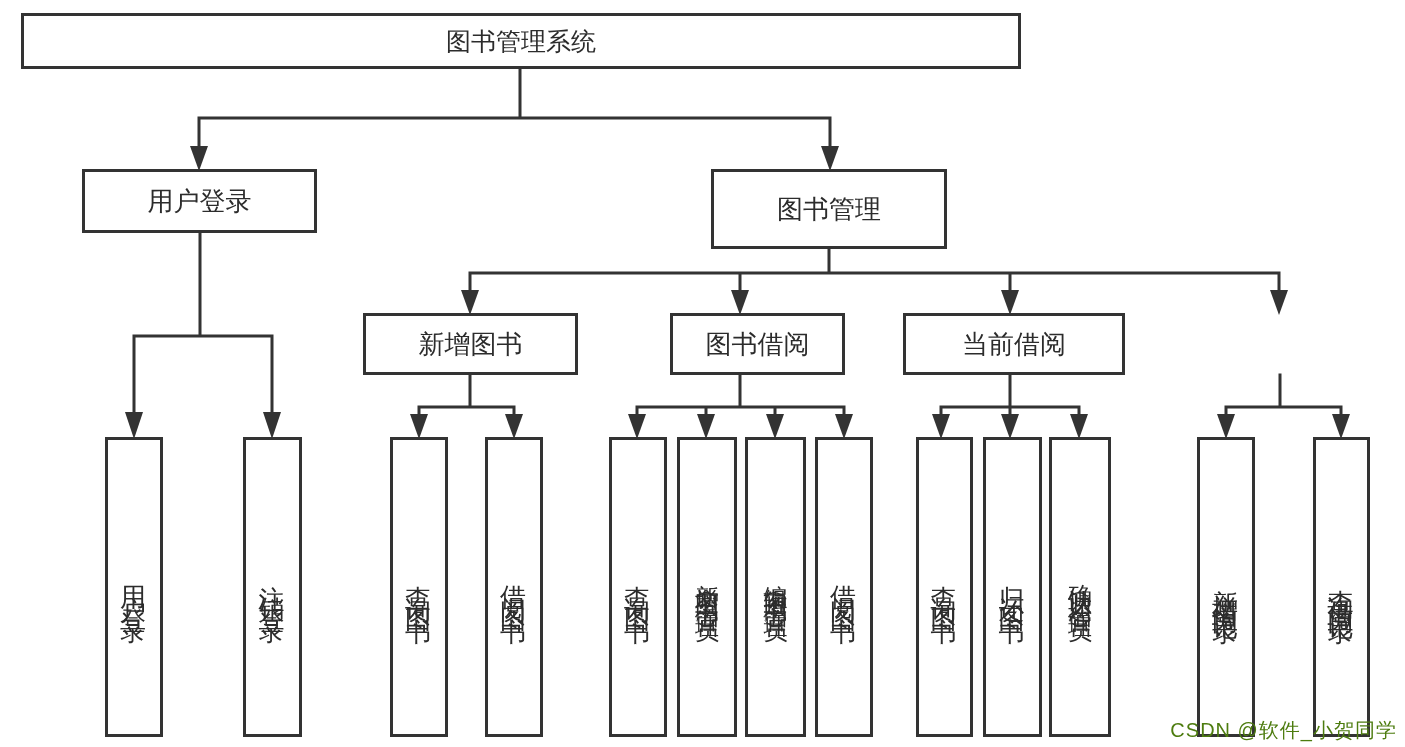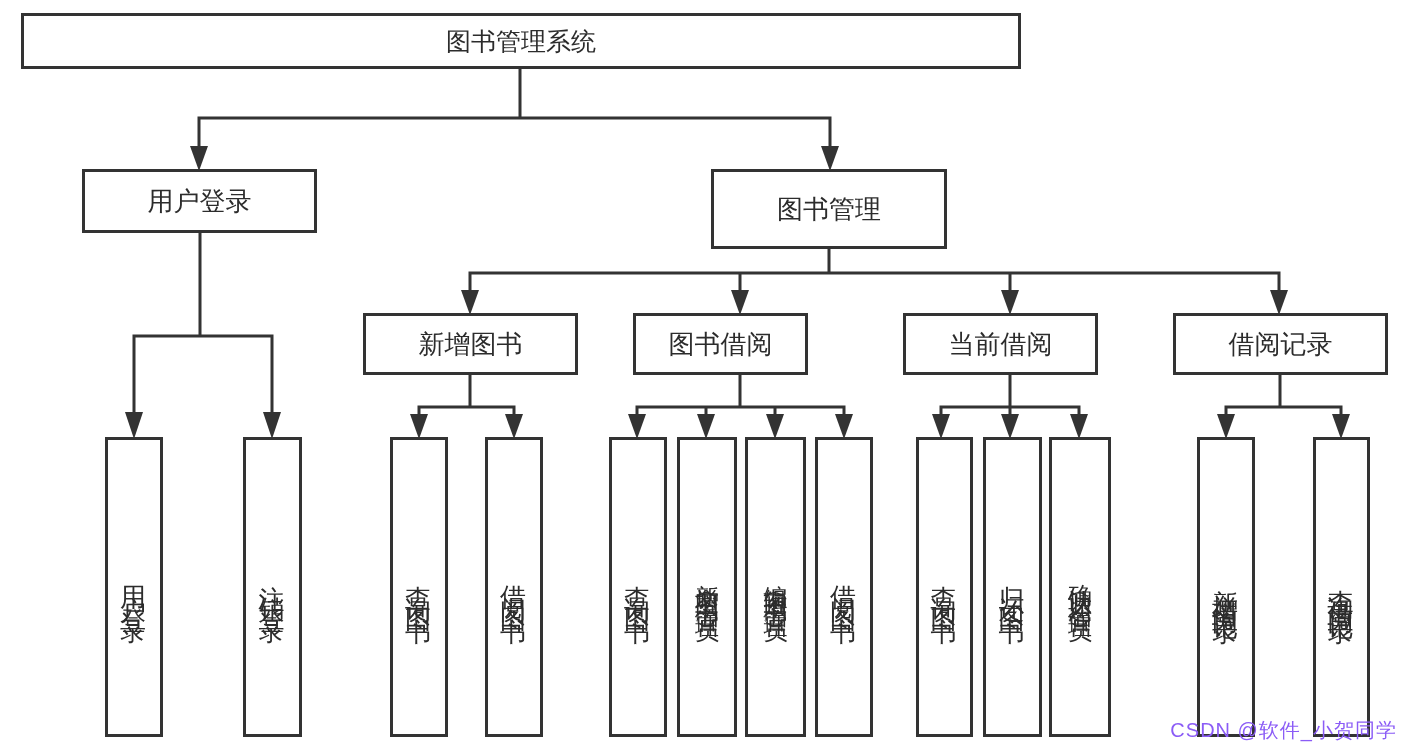--- a/index.html
+++ b/index.html
@@ -37,21 +37,21 @@
     letter-spacing: 11px;
   }
   .v-node.v6 { letter-spacing: 6px; }
   .v-node.v9 { letter-spacing: 5px; font-size: 24px; }
   .v-node span { display: inline-block; }
   .watermark {
     position: absolute;
     right: 8px;
     bottom: 3px;
     font-size: 20px;
-    color: #8b5cf6;
+    color: #4d7c0f;
     letter-spacing: 1px;
     white-space: nowrap;
   }
 </style>
 </head>
 <body>
 
 <div class="canvas">
 
   <svg class="wires" width="1405" height="747" viewBox="0 0 1405 747" xmlns="http://www.w3.org/2000/svg">
@@ -101,28 +101,25 @@
   <div class="node h-node" style="left:82px; top:169px; width:235px; height:64px">
     <span>用户登录</span>
   </div>
   <div class="node h-node" style="left:711px; top:169px; width:236px; height:80px">
     <span>图书管理</span>
   </div>
 
   <div class="node h-node" style="left:363px; top:313px; width:215px; height:62px">
     <span>新增图书</span>
   </div>
-  <div class="node h-node" style="left:633px; top:313px; width:175px; height:62px">
+  <div class="node h-node" style="left:670px; top:313px; width:175px; height:62px">
     <span>图书借阅</span>
   </div>
-  <div class="node h-node" style="left:903px; top:313px; width:195px; height:62px">
+  <div class="node h-node" style="left:903px; top:313px; width:222px; height:62px">
     <span>当前借阅</span>
-  </div>
-  <div class="node h-node" style="left:1173px; top:313px; width:215px; height:62px">
-    <span>借阅记录</span>
   </div>
 
   <div class="node v-node" style="left:105px; top:437px; width:58px; height:300px">
     <span>用户登录</span>
   </div>
   <div class="node v-node" style="left:243px; top:437px; width:59px; height:300px">
     <span>注销登录</span>
   </div>
 
   <div class="node v-node" style="left:390px; top:437px; width:58px; height:300px">

